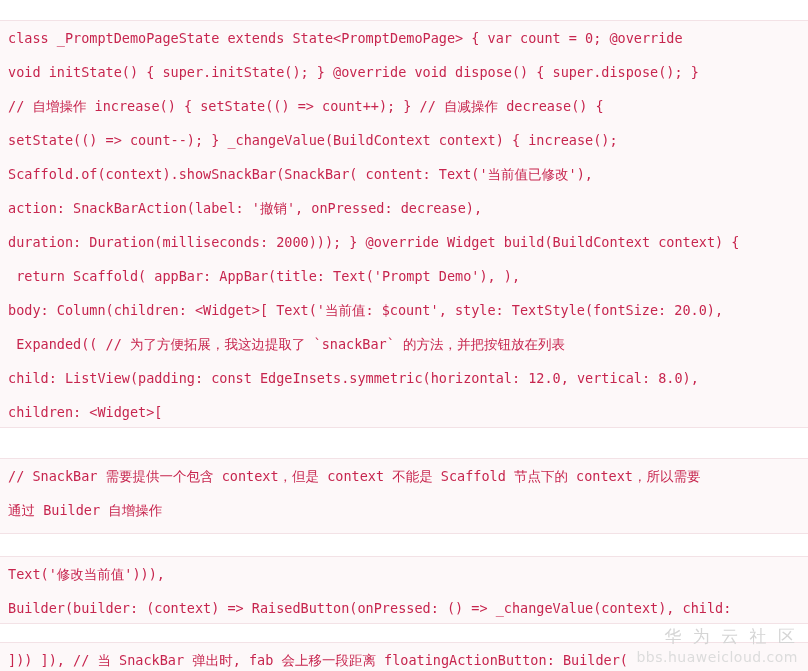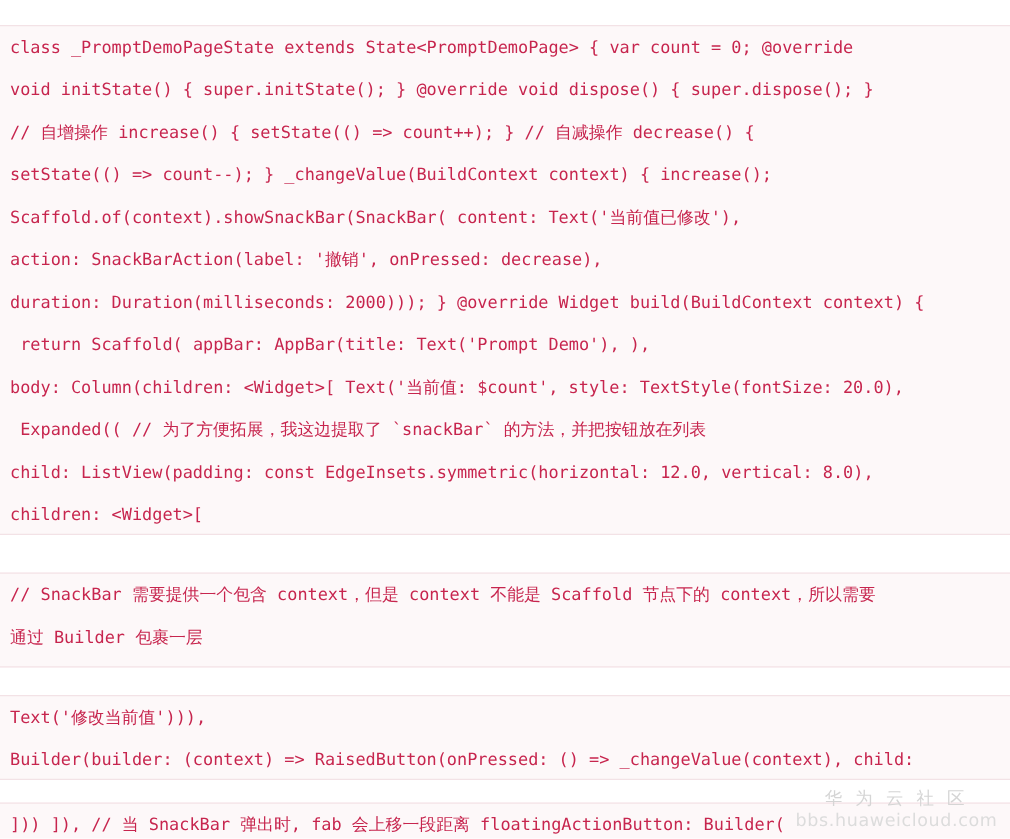--- a/index.html
+++ b/index.html
@@ -45,40 +45,39 @@
     position: absolute;
     right: 10px;
     bottom: 6px;
     text-align: right;
     font-family: "DejaVu Sans", sans-serif;
     color: #d8d8d8;
     user-select: none;
   }
   .watermark .wm-main {
     display: block;
-    font-size: 14px;
+    font-size: 17px;
     letter-spacing: 3px;
     color: #d5d5d5;
-    text-align: center;
   }
   .watermark .wm-sub {
     display: block;
     font-size: 14px;
     letter-spacing: 0.5px;
     color: #dcdcdc;
     margin-top: 1px;
   }
 </style>
 </head>
 <body>
 
 <div class="page">
 
   <div class="code-block block-main" id="block-0" style="top: 20px; height: 408px;"><span class="line">class _PromptDemoPageState extends State&lt;PromptDemoPage&gt; { var count = 0; @override</span><span class="line">void initState() { super.initState(); } @override void dispose() { super.dispose(); }</span><span class="line">// 自增操作 increase() { setState(() =&gt; count++); } // 自减操作 decrease() {</span><span class="line">setState(() =&gt; count--); } _changeValue(BuildContext context) { increase();</span><span class="line">Scaffold.of(context).showSnackBar(SnackBar( content: Text('当前值已修改'),</span><span class="line">action: SnackBarAction(label: '撤销', onPressed: decrease),</span><span class="line">duration: Duration(milliseconds: 2000))); } @override Widget build(BuildContext context) {</span><span class="line"> return Scaffold( appBar: AppBar(title: Text('Prompt Demo'), ),</span><span class="line">body: Column(children: &lt;Widget&gt;[ Text('当前值: $count', style: TextStyle(fontSize: 20.0),</span><span class="line"> Expanded(( // 为了方便拓展，我这边提取了 `snackBar` 的方法，并把按钮放在列表</span><span class="line">child: ListView(padding: const EdgeInsets.symmetric(horizontal: 12.0, vertical: 8.0),</span><span class="line">children: &lt;Widget&gt;[</span></div>
-  <div class="code-block block-main" id="block-1" style="top: 458px; height: 76px;"><span class="line">// SnackBar 需要提供一个包含 context，但是 context 不能是 Scaffold 节点下的 context，所以需要</span><span class="line">通过 Builder 包裹一层</span></div>
+  <div class="code-block block-main" id="block-1" style="top: 458px; height: 76px;"><span class="line">// SnackBar 需要提供一个包含 context，但是 context 不能是 Scaffold 节点下的 context，所以需要</span><span class="line">通过 Builder 自增操作</span></div>
   <div class="code-block block-main" id="block-2" style="top: 556px; height: 68px;"><span class="line">Text('修改当前值'))),</span><span class="line">Builder(builder: (context) =&gt; RaisedButton(onPressed: () =&gt; _changeValue(context), child:</span></div>
   <div class="code-block block-main" id="block-3" style="top: 642px; height: 102px;"><span class="line">])) ]), // 当 SnackBar 弹出时, fab 会上移一段距离 floatingActionButton: Builder(</span></div>
 
   <div class="watermark">
     <span class="wm-main">华 为 云 社 区</span>
     <span class="wm-sub">bbs.huaweicloud.com</span>
   </div>
 
 </div>
 

